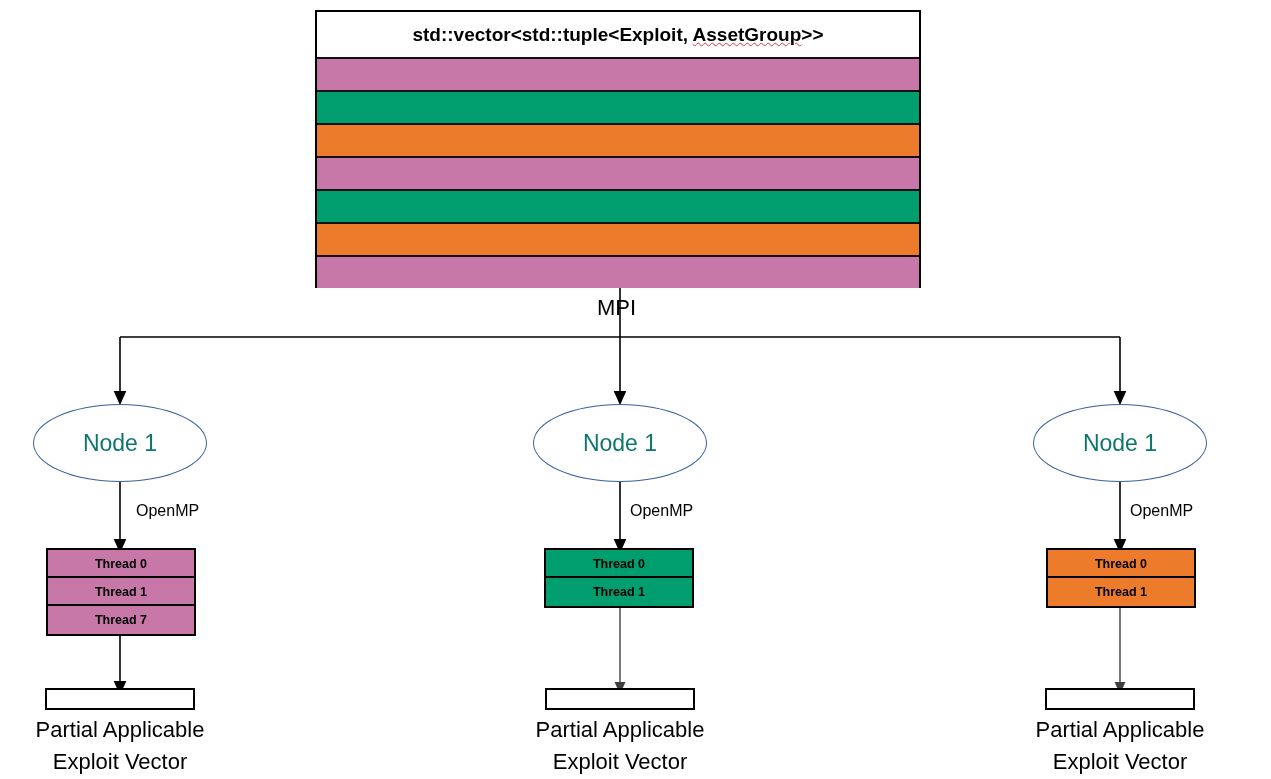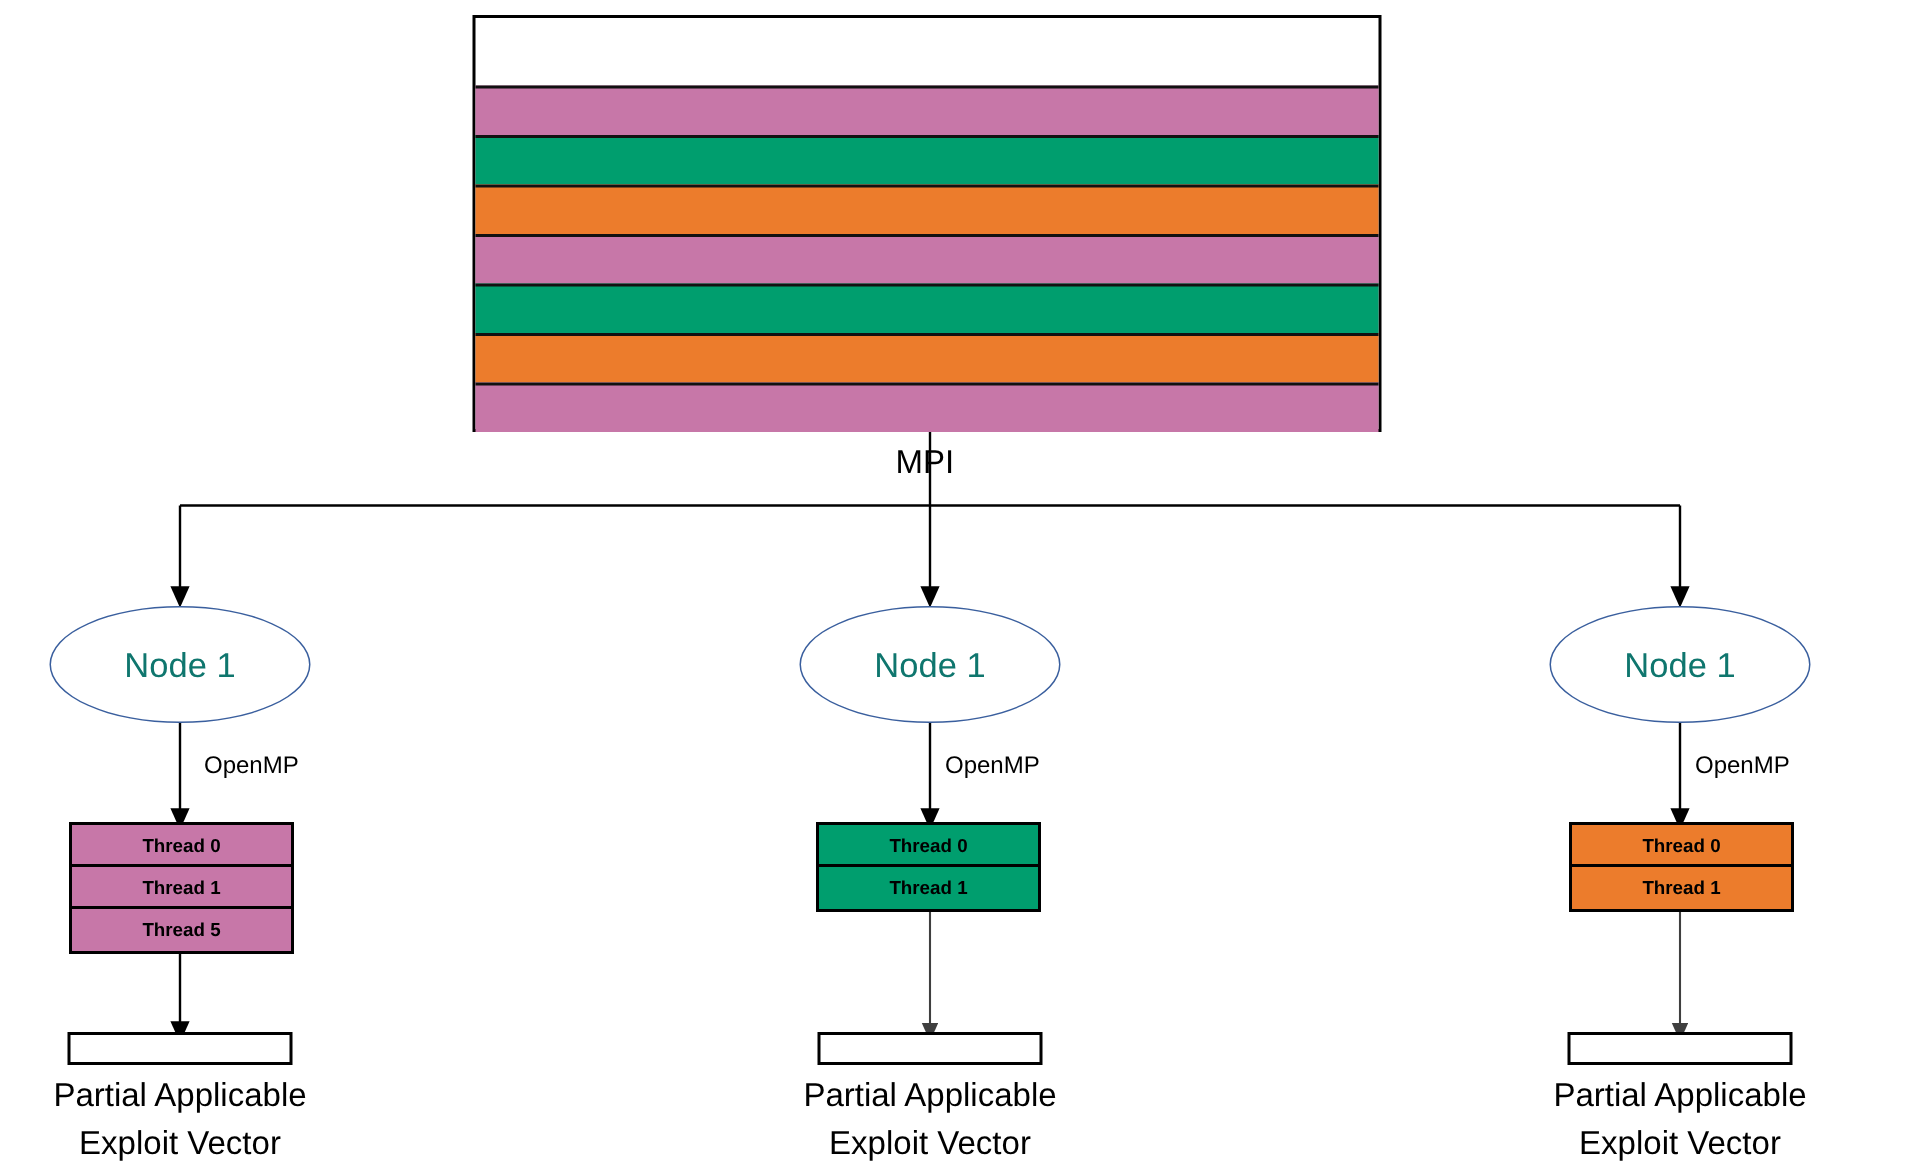--- a/index.html
+++ b/index.html
@@ -145,20 +145,23 @@
     line-height: 32px;
     color: #000000;
   }
 </style>
 </head>
 <body>
 
 <div id="canvas">
 
   <div id="vector-box">
+    <div id="vector-title">
+      <span>std::vector&lt;std::tuple&lt;Exploit, </span><span class="squiggle">AssetGroup</span><span>&gt;&gt;</span>
+    </div>
     <div id="stripes">
         <div class="stripe" style="background: rgb(199, 119, 168);"></div>
         <div class="stripe" style="background: rgb(0, 158, 110);"></div>
         <div class="stripe" style="background: rgb(236, 124, 44);"></div>
         <div class="stripe" style="background: rgb(199, 119, 168);"></div>
         <div class="stripe" style="background: rgb(0, 158, 110);"></div>
         <div class="stripe" style="background: rgb(236, 124, 44);"></div>
         <div class="stripe" style="background: rgb(199, 119, 168);"></div>
       </div>
   </div>
@@ -192,21 +195,21 @@
     <line x1="1120" y1="606" x2="1120" y2="688" stroke="#3f3f3f" stroke-width="1.4" marker-end="url(#arrowhead-gray)"></line>
   </svg>
 
   <div class="node-ellipse" style="left:33px; top:404px;">
     <span>Node 1</span>
   </div>
   <div class="plain-label openmp-label" style="left:136px; top:502px;">OpenMP</div>
   <div class="thread-stack" id="thread-stack-1" style="left:46px; top:548px;">
       <div class="thread-row" style="background: rgb(199, 119, 168);">Thread 0</div>
       <div class="thread-row" style="background: rgb(199, 119, 168);">Thread 1</div>
-      <div class="thread-row" style="background: rgb(199, 119, 168);">Thread 5</div>
+      <div class="thread-row" style="background: rgb(199, 119, 168);">Thread 7</div>
     </div>
   <div class="output-box" style="left:45px; top:688px;"></div>
   <div class="output-caption" style="left:-10px; top:714px;">
     <div>Partial Applicable</div>
     <div>Exploit Vector</div>
   </div>
 
   <div class="node-ellipse" style="left:533px; top:404px;">
     <span>Node 1</span>
   </div>

